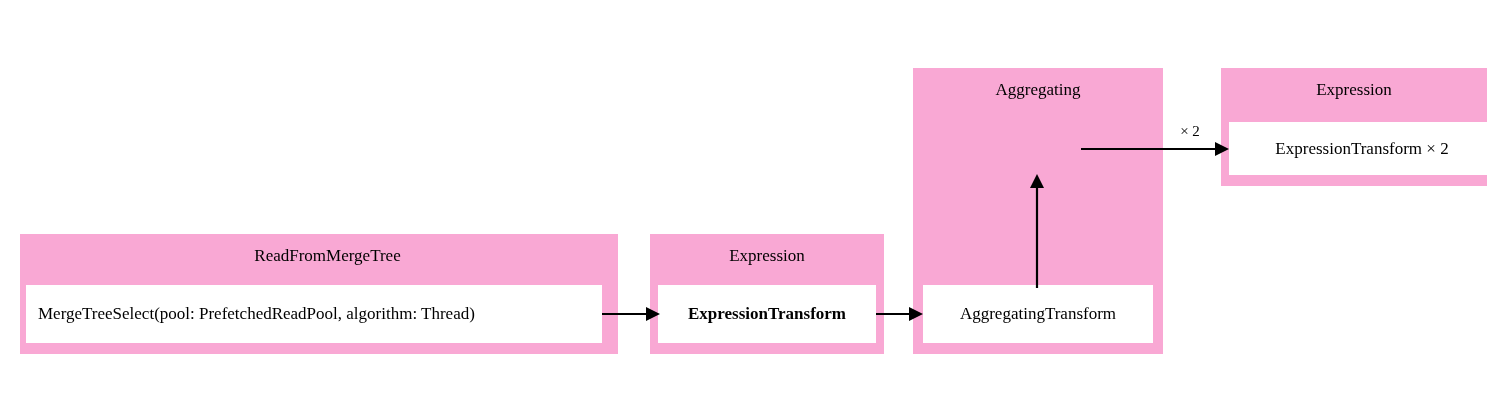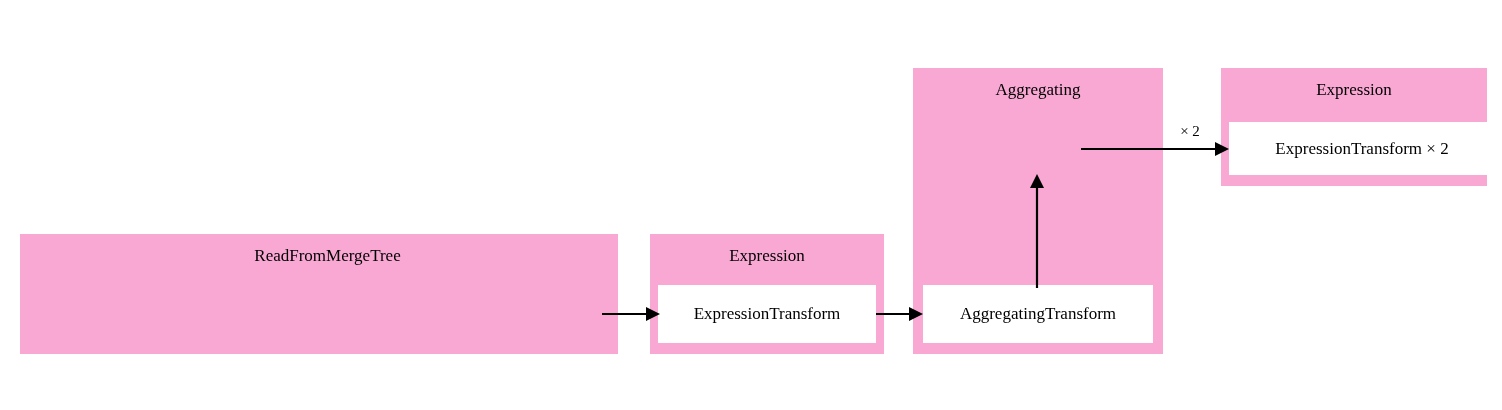--- a/index.html
+++ b/index.html
@@ -55,25 +55,26 @@
   }
 </style>
 </head>
 <body>
 
 <div id="canvas">
 
   <div class="cluster" style="left:20px; top:234px; width:598px; height:120px;">
     <div class="cluster-title" style="top:12px;padding-left:17px;">ReadFromMergeTree</div>
   </div>
+  <div class="node leftpad" style="left:26px; top:285px; width:576px; height:58px;">MergeTreeSelect(pool: PrefetchedReadPool, algorithm: Thread)</div>
 
   <div class="cluster" style="left:650px; top:234px; width:234px; height:120px;">
     <div class="cluster-title" style="top:12px;">Expression</div>
   </div>
-  <div class="node center" style="left:658px; top:285px; width:218px; height:58px;">ExpressionTransform</div>
+  <div class="node center" style="left:658px; top:285px; width:218px; height:58px;font-weight:bold;">ExpressionTransform</div>
 
   <div class="cluster" style="left:913px; top:68px; width:250px; height:286px;">
     <div class="cluster-title" style="top:12px;">Aggregating</div>
   </div>
   <div class="node center" style="left:923px; top:285px; width:230px; height:58px;">AggregatingTransform</div>
 
   <div class="cluster" style="left:1221px; top:68px; width:266px; height:118px;">
     <div class="cluster-title" style="top:12px;">Expression</div>
   </div>
   <div class="node center" style="left:1229px; top:122px; width:266px; height:53px;">ExpressionTransform × 2</div>

